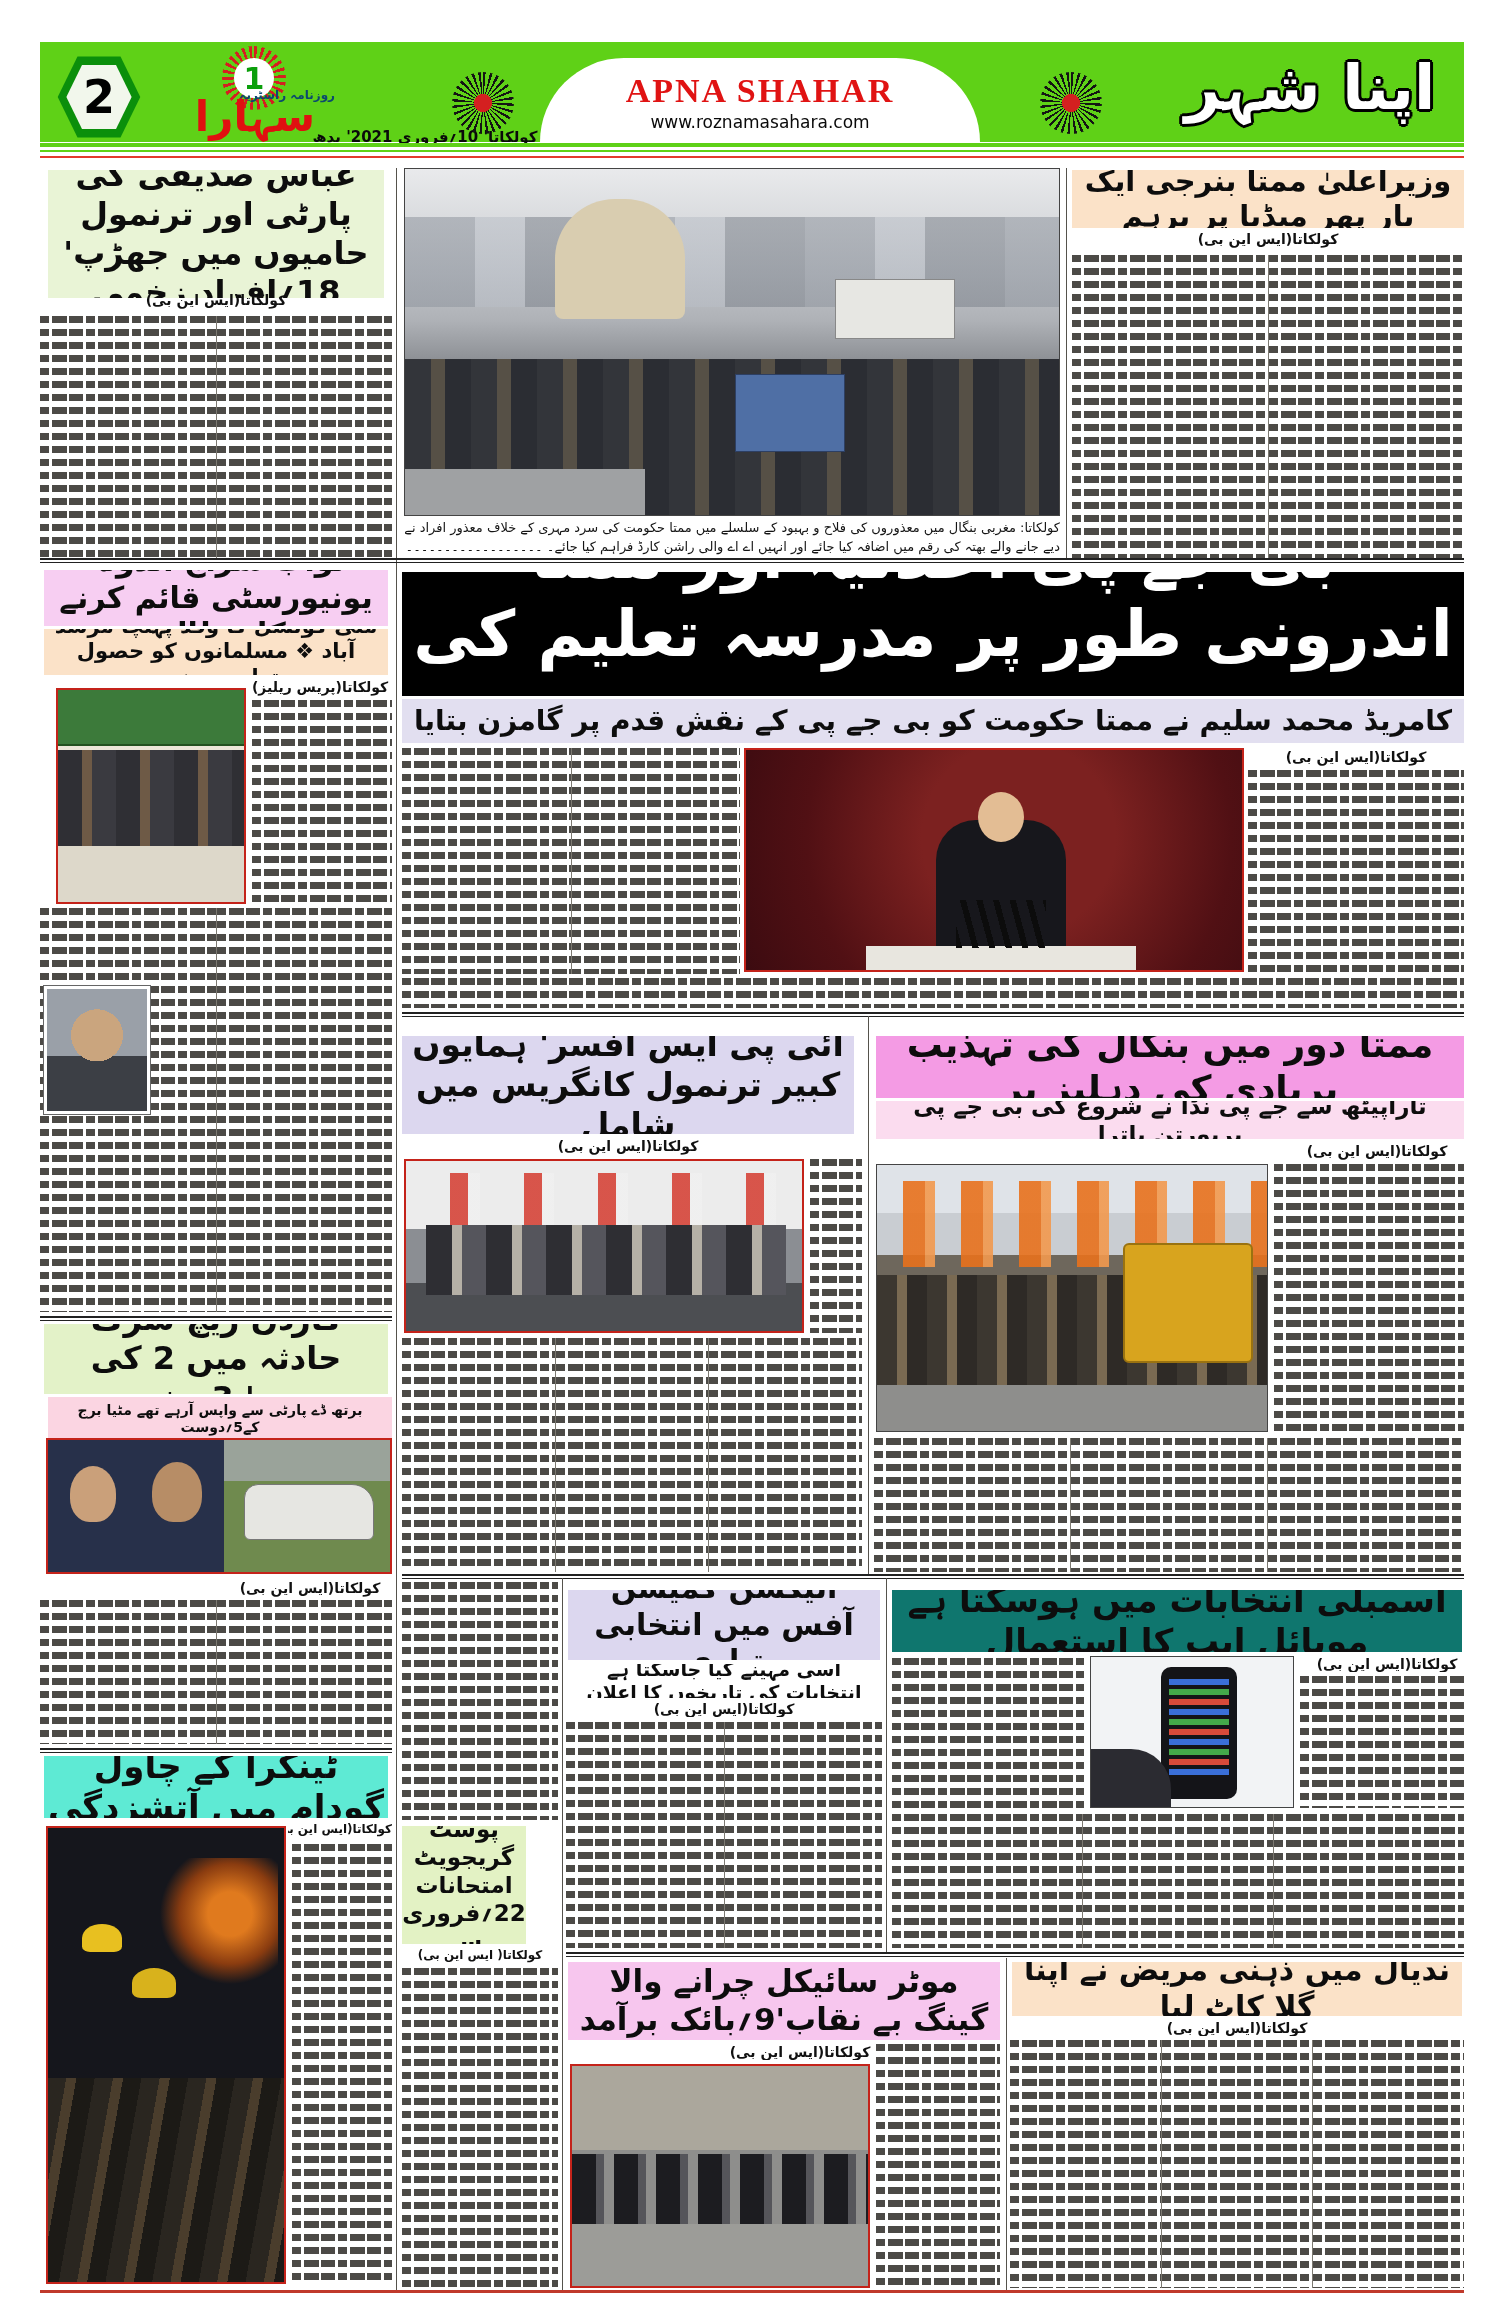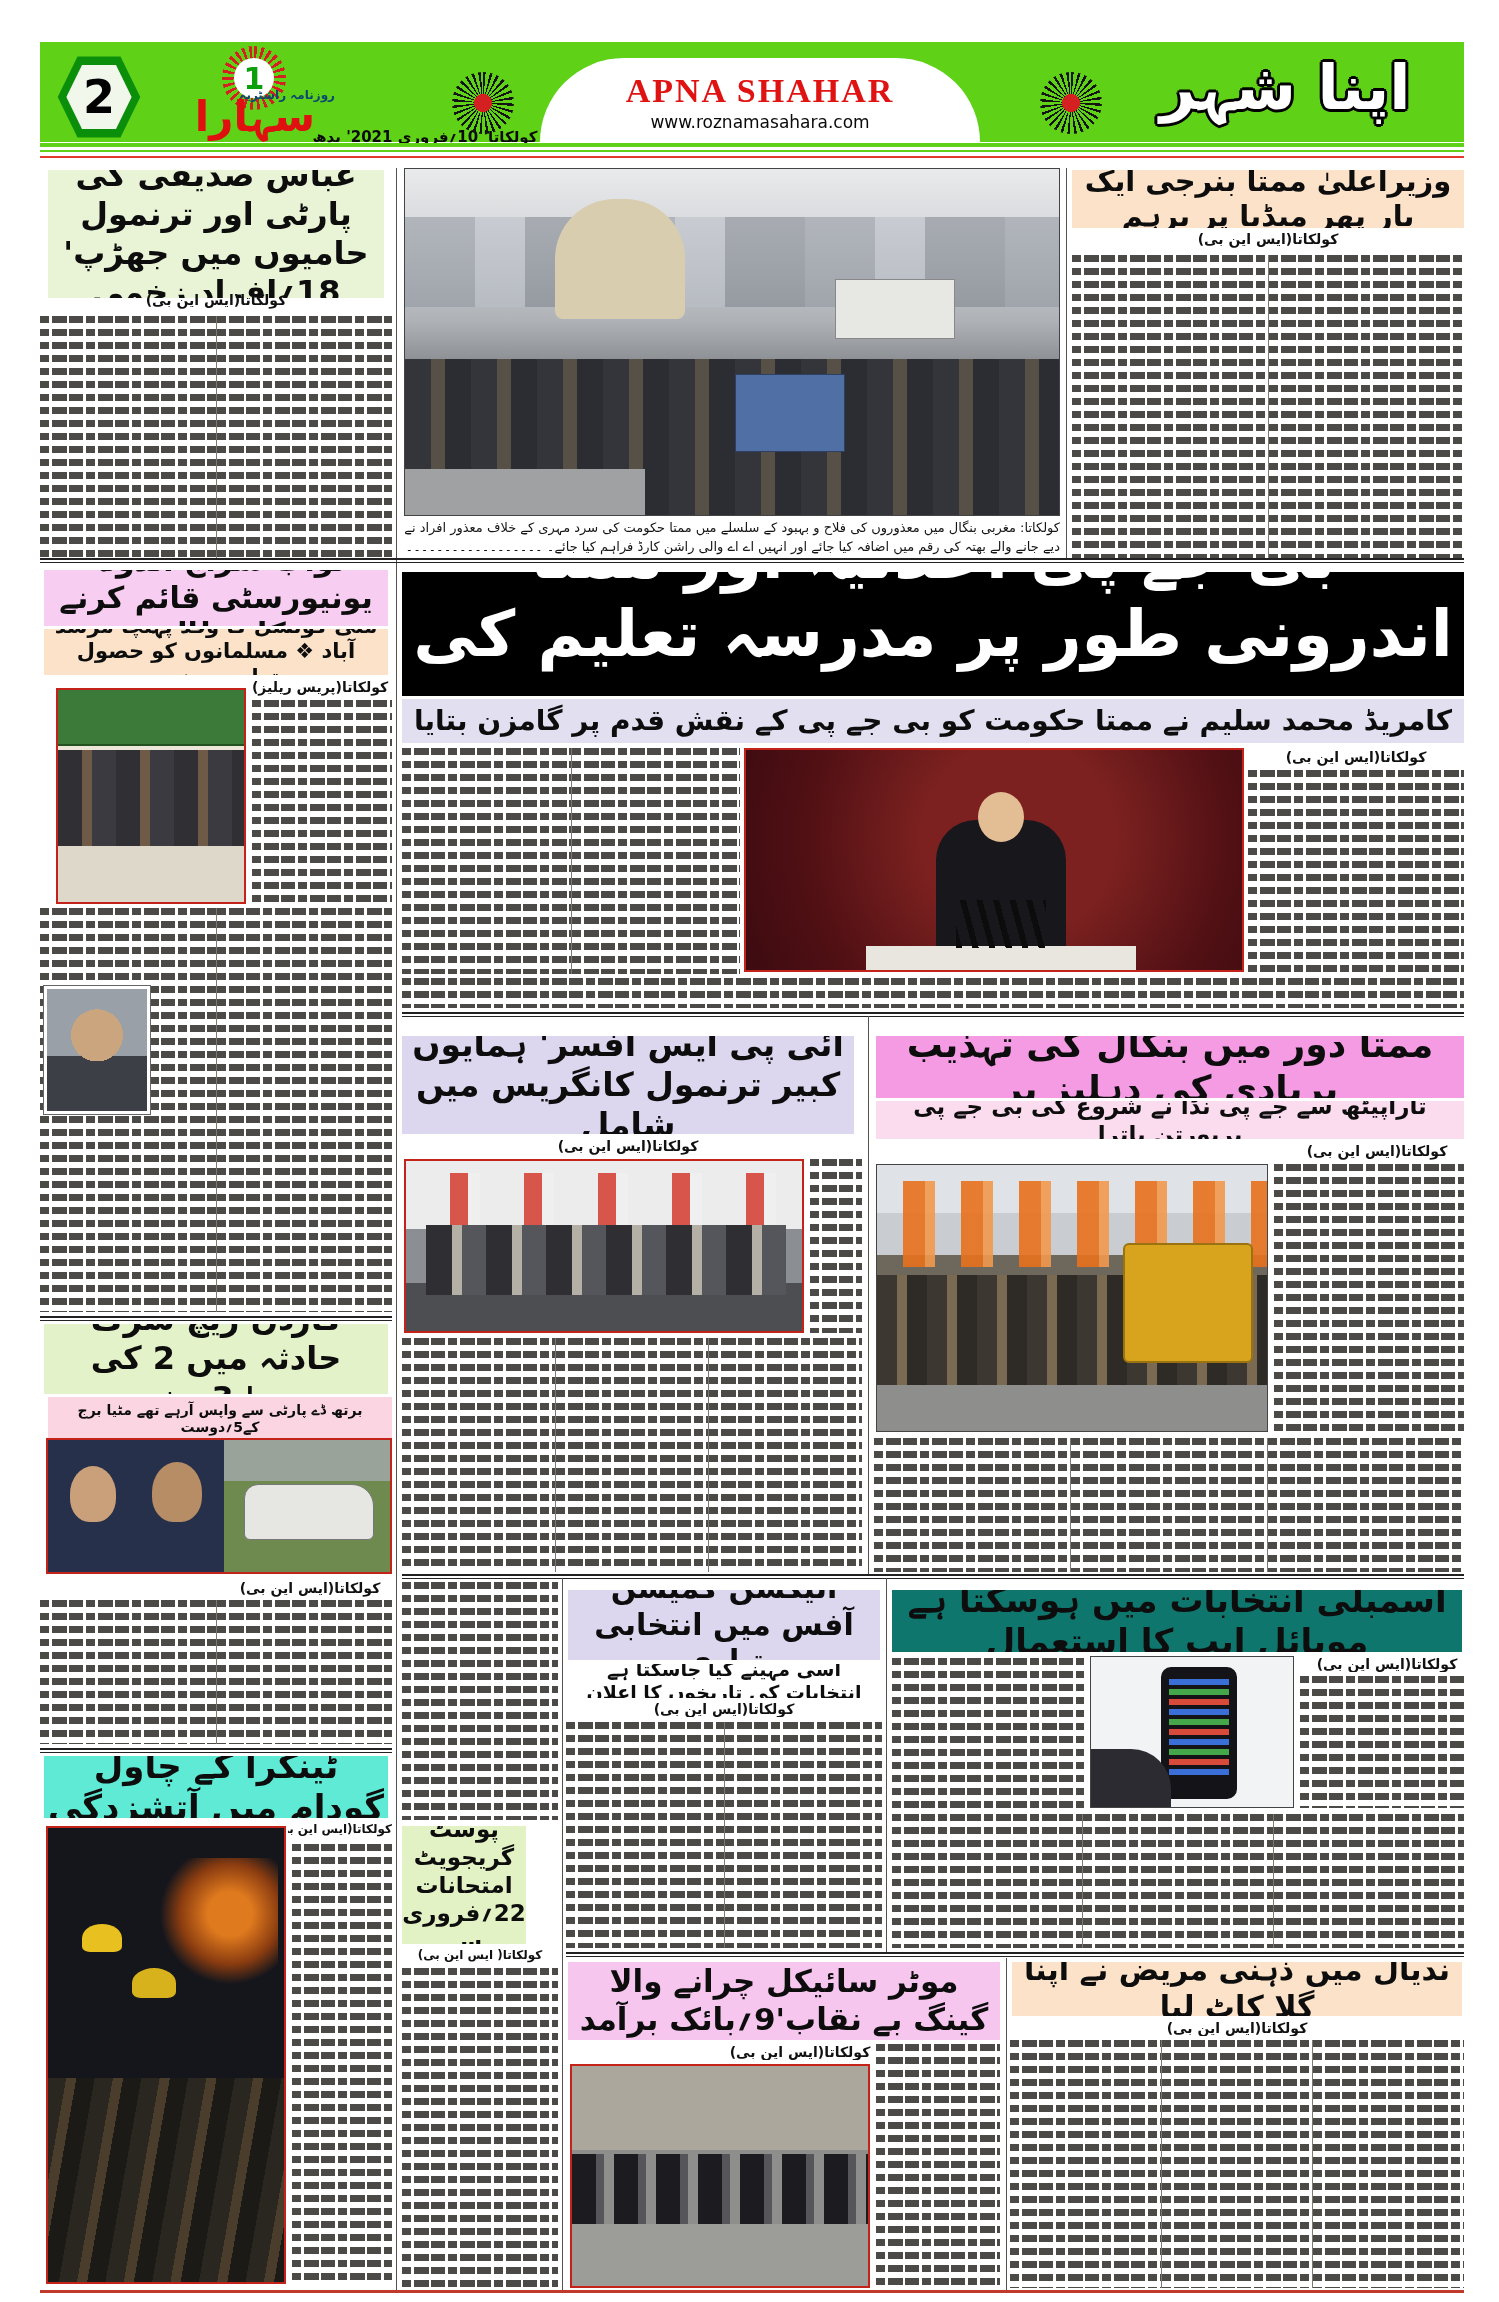--- a/index.html
+++ b/index.html
@@ -56,21 +56,21 @@
 <div class="abs ur" style="left:300px;top:128px;width:250px;height:20px;font-size:15px;font-weight:bold;color:#0a0a0a;text-align:center">کولکاتا' 10؍فروری 2021' بدھ</div>
 
 <div class="abs" style="left:540px;top:58px;width:440px;height:84px;background:#fff;border-radius:220px 220px 0 0"></div>
 <div class="abs" style="left:560px;top:72px;width:400px;height:40px;text-align:center;
      font-family:'Liberation Serif',serif;font-size:34px;font-weight:bold;color:#e01313;letter-spacing:2px">APNA SHAHAR</div>
 <div class="abs" style="left:560px;top:112px;width:400px;height:20px;text-align:center;font-size:17px;font-weight:normal;color:#0a0a0a">www.roznamasahara.com</div>
 
 <div class="abs burst" style="left:452px;top:72px;width:62px;height:62px"></div>
 <div class="abs burst" style="left:1040px;top:72px;width:62px;height:62px"></div>
 
-<div class="abs ur outline-w" style="left:1160px;top:48px;width:300px;height:92px;font-size:62px;font-weight:900;text-align:left;line-height:1.3">اپنا شہر</div>
+<div class="abs ur outline-w" style="left:1160px;top:48px;width:300px;height:92px;font-size:62px;font-weight:900;text-align:center;line-height:1.3">اپنا شہر</div>
 
 <div class="abs" style="left:40px;top:143px;width:1424px;height:4px;background:#5fd117"></div>
 <div class="abs" style="left:40px;top:150px;width:1424px;height:2px;background:#5fd117"></div>
 <div class="abs" style="left:40px;top:156px;width:1424px;height:2px;background:#e23a2e"></div>
 
 <div class="abs hl ur" style="left:48px;top:170px;width:336px;height:128px;background:#e9f4d6;font-size:32px;padding:18px 6px">عباس صدیقی کی پارٹی اور ترنمول حامیوں میں جھڑپ' 18؍افراد زخمی</div>
 <div class="abs byline" style="left:48px;top:292px;width:336px;height:20px">کولکاتا(ایس این بی)</div>
 <div class="cols" style="left:40px;top:316px;width:352px;height:242px">
   <div class="sim"></div>
   <div class="sim"></div>

